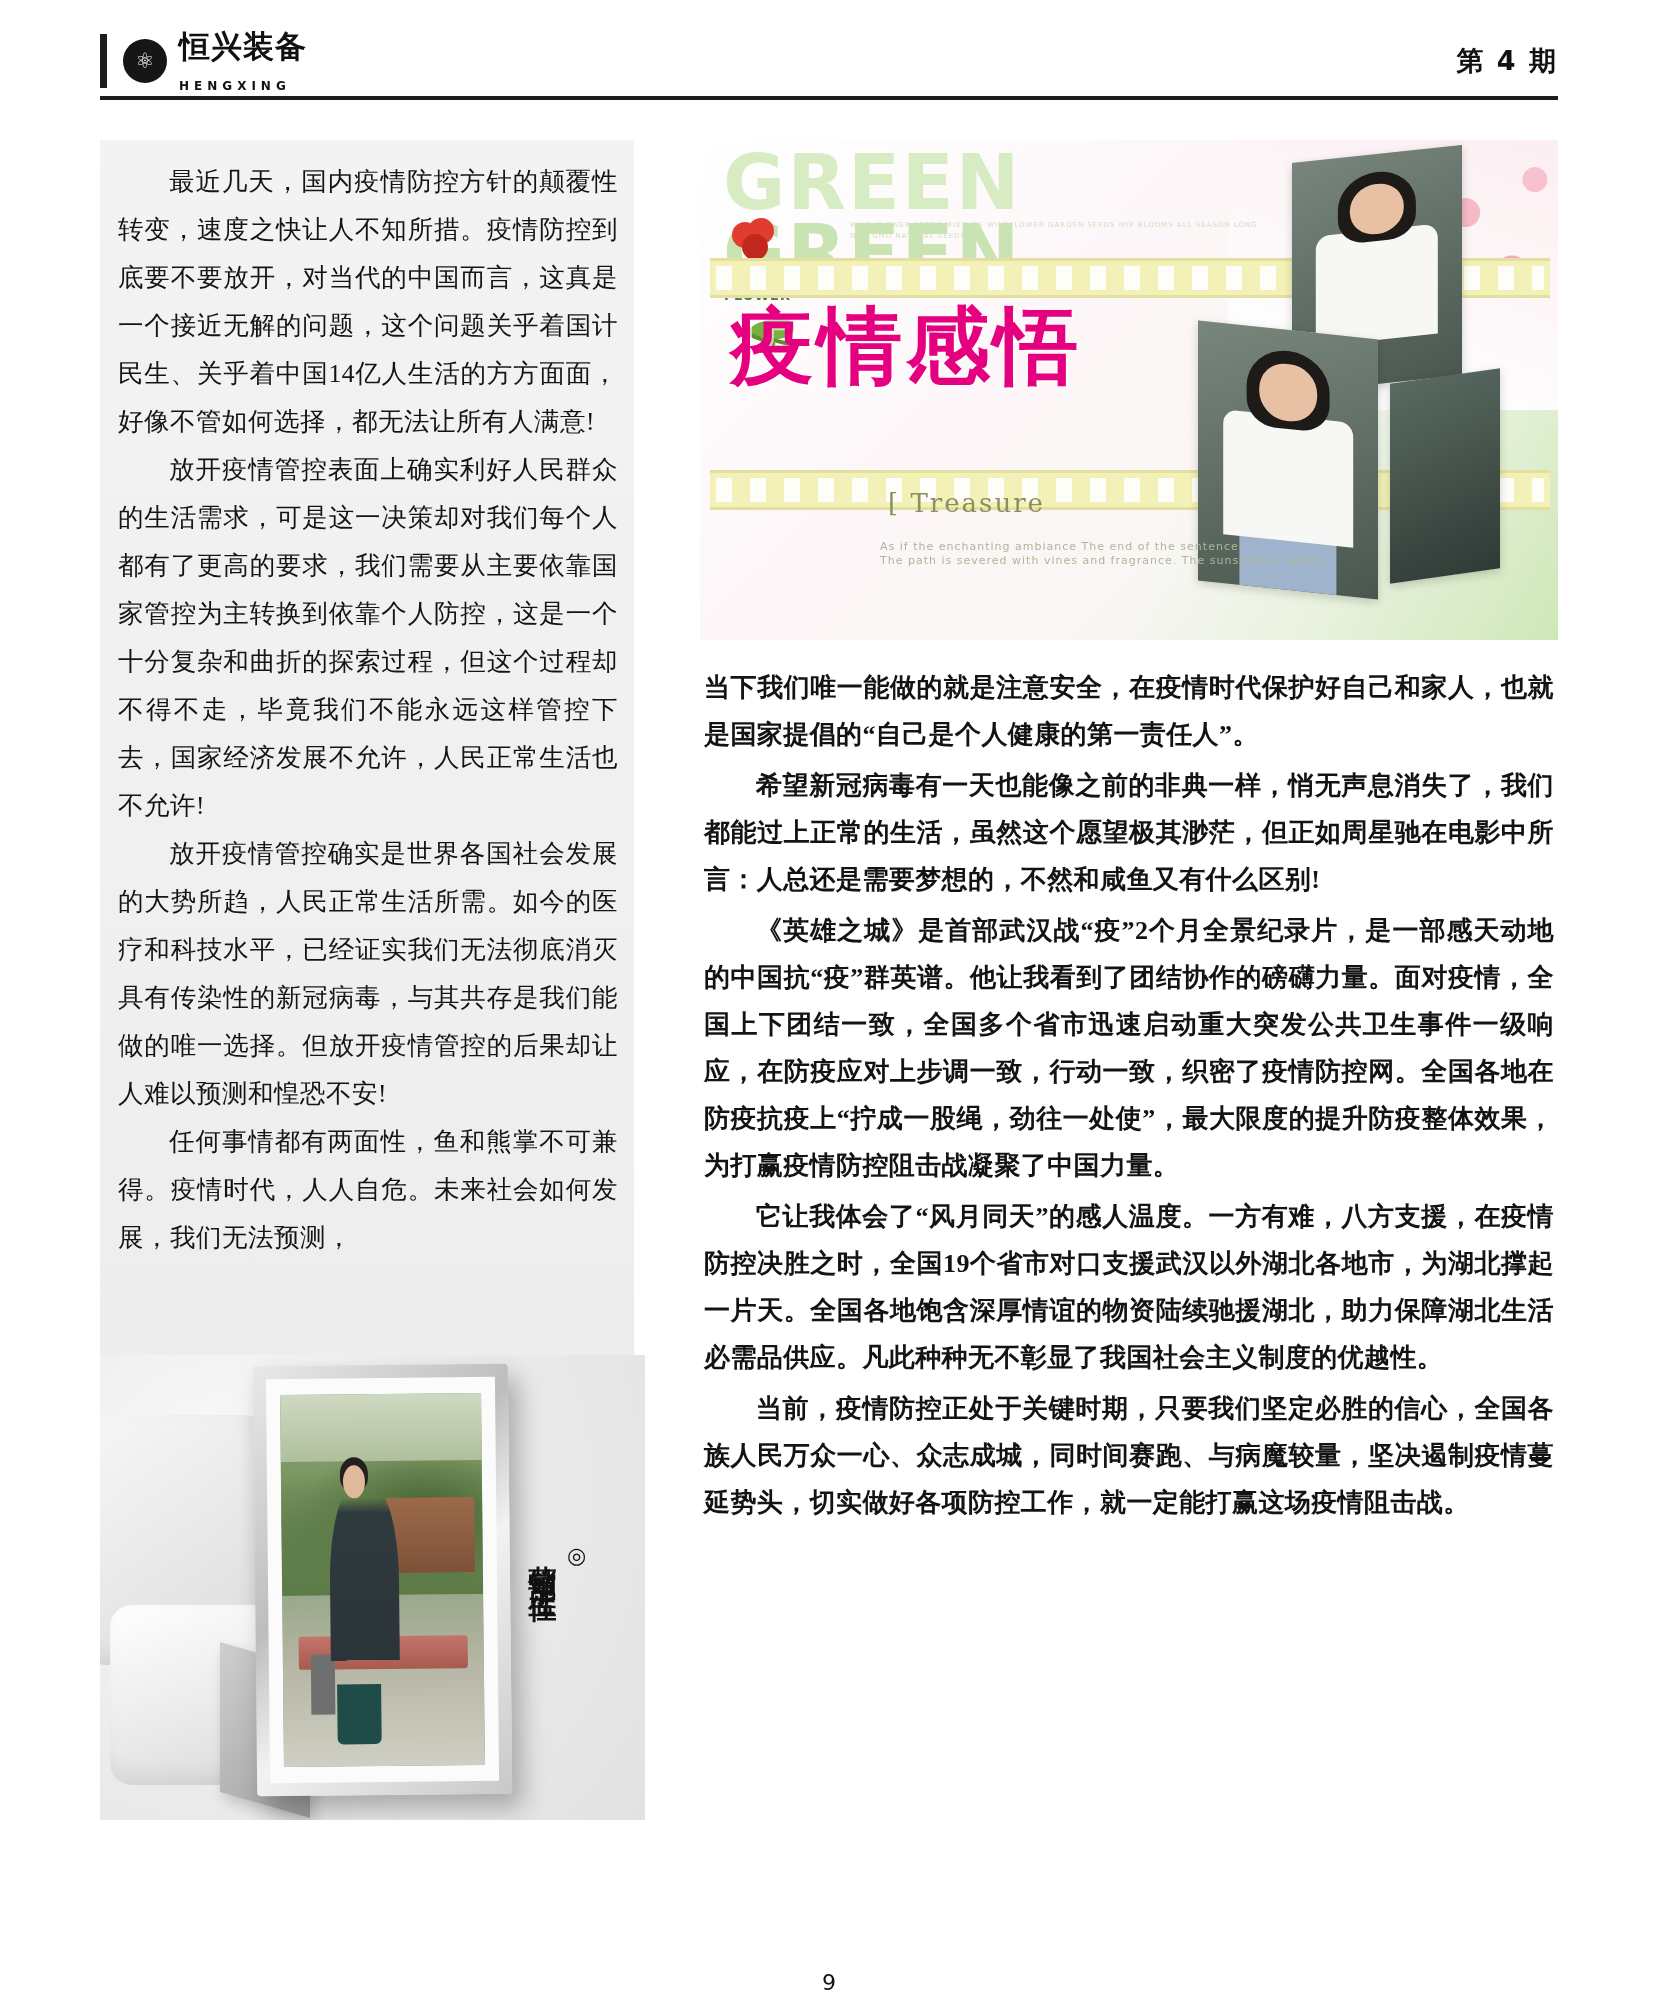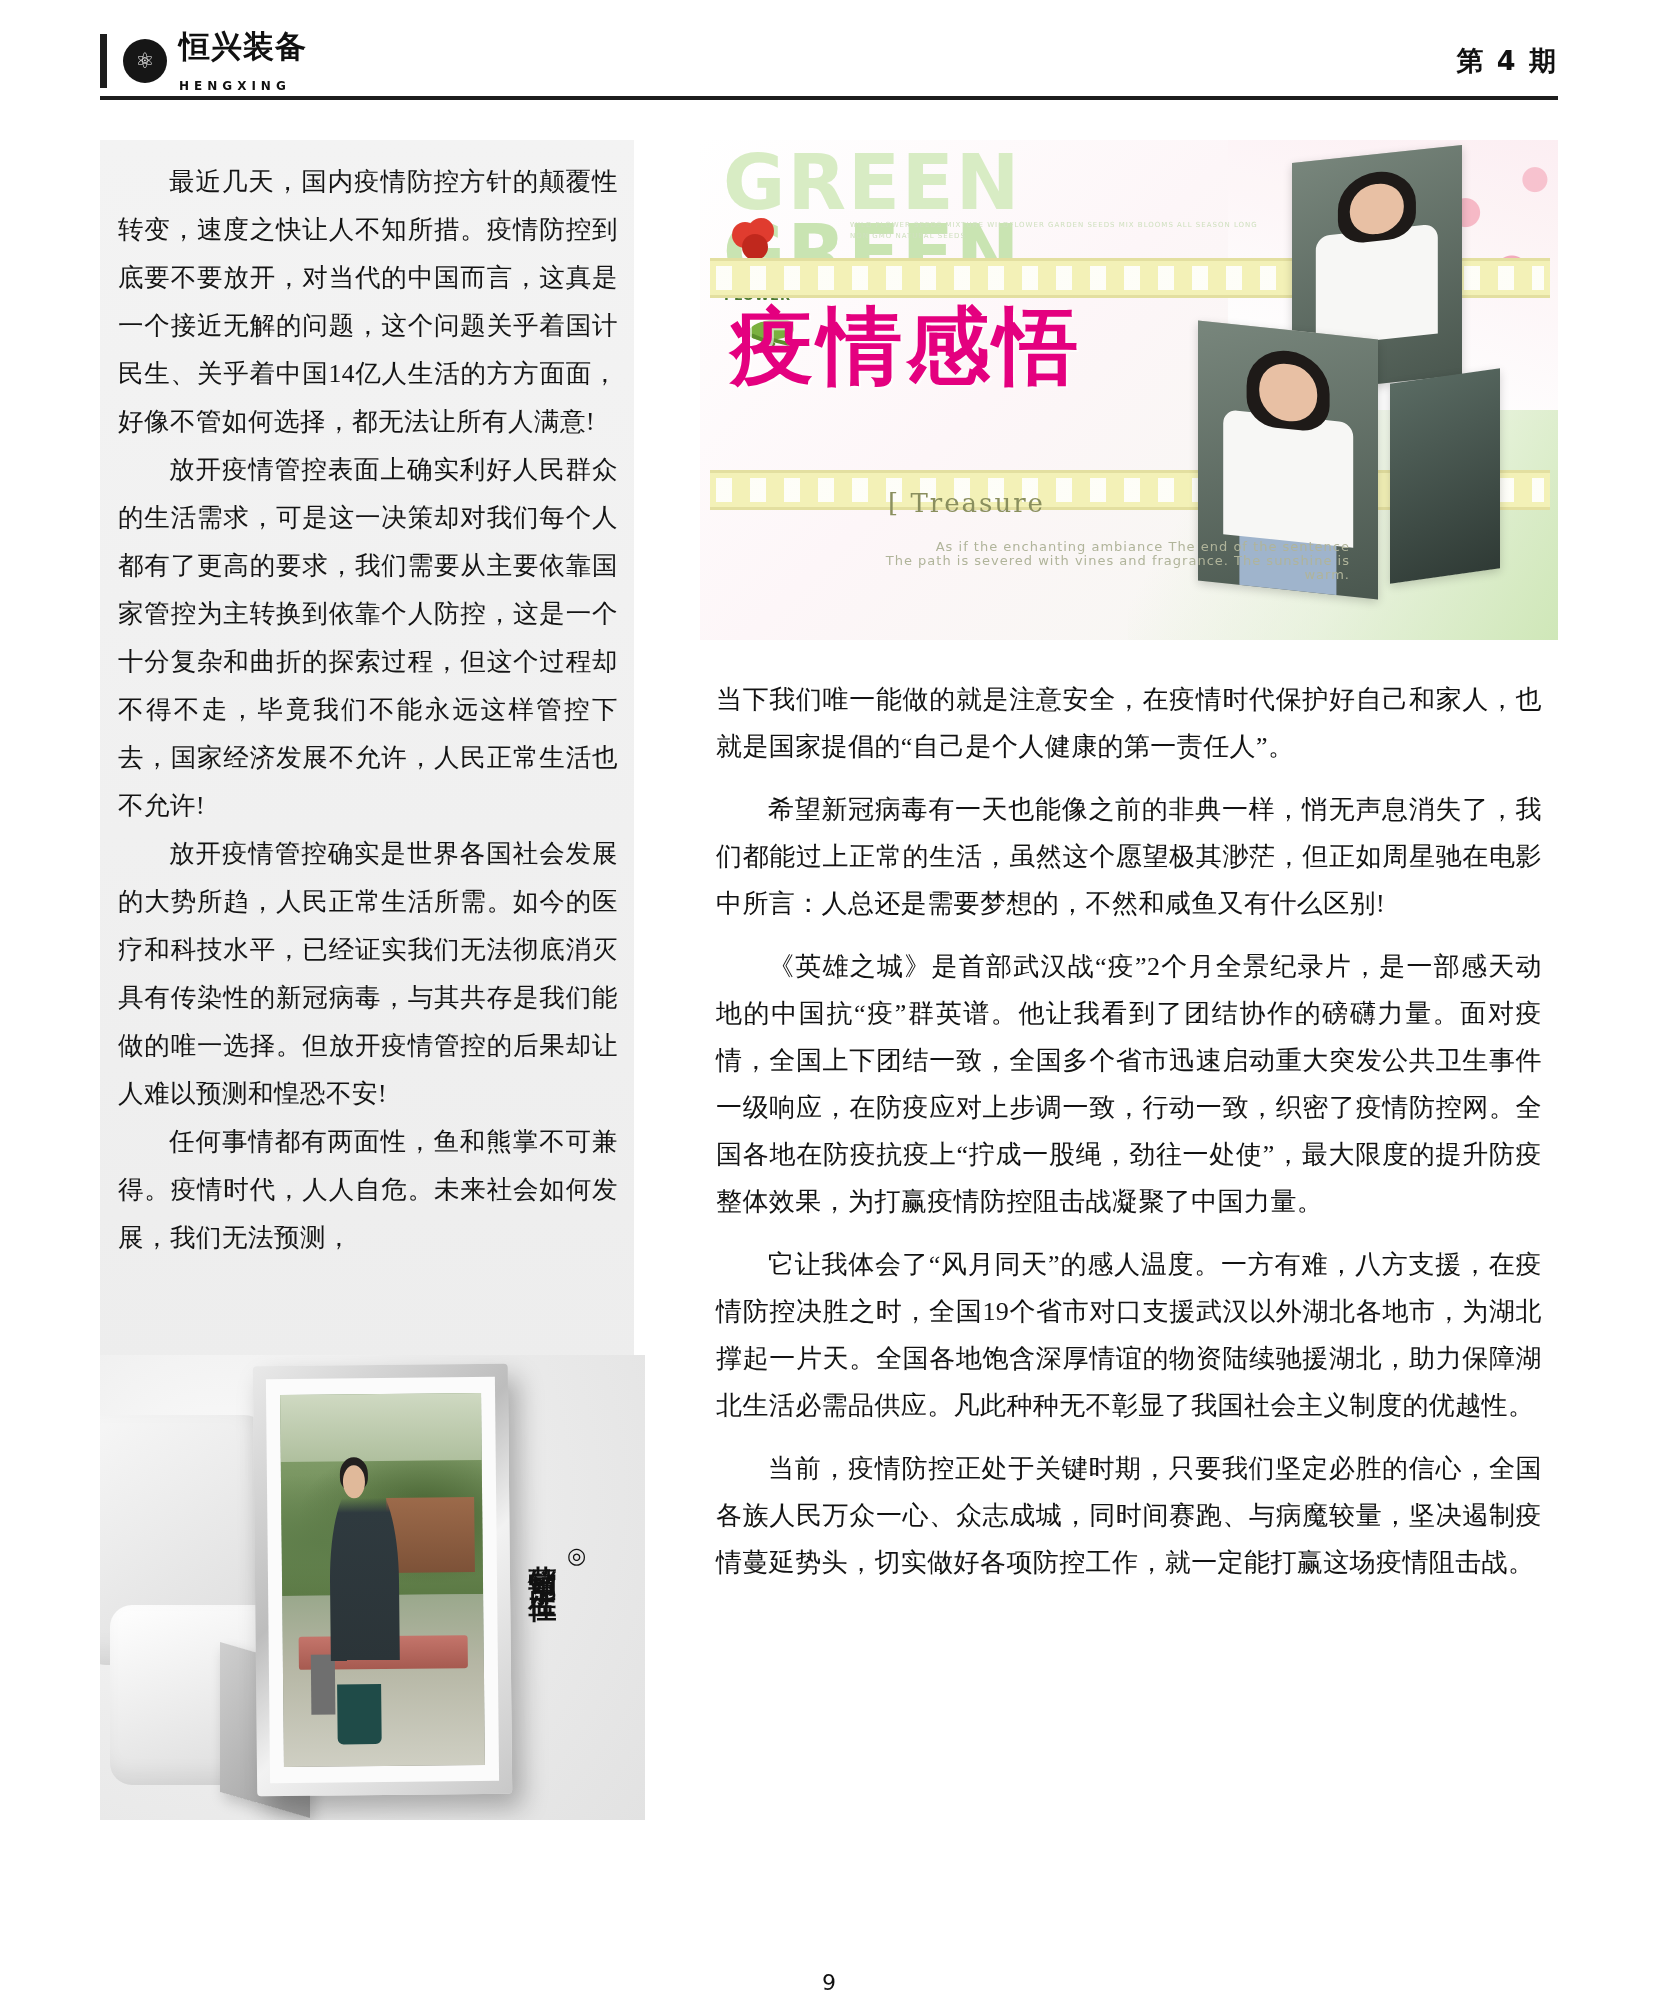--- a/index.html
+++ b/index.html
@@ -368,23 +368,23 @@
     font-size: 26px;
     color: #8a8f5e;
     letter-spacing: 2px;
     margin-top: 10px;
   }
   .banner-small-en {
     position: absolute;
     left: 180px;
     top: 400px;
     width: 470px;
-    text-align: right;
-    font-family: "DejaVu Sans", sans-serif;
-    font-size: 13px;
+    text-align: left;
+    font-family: "DejaVu Sans", sans-serif;
+    font-size: 11px;
     line-height: 14px;
     color: #b0b49a;
     letter-spacing: 1px;
   }
   .banner-micro-en {
     position: absolute;
     left: 150px;
     top: 80px;
     width: 420px;
     font-family: "DejaVu Sans", sans-serif;
@@ -429,22 +429,23 @@
     top: 520px;
     width: 858px;
     font-size: 26px;
     line-height: 47px;
     text-align: justify;
     text-justify: inter-ideograph;
     color: #131313;
     letter-spacing: 0.4px;
   }
   .right-text p {
-    margin: 16px;
+    margin: 4px;
     text-indent: 2em;
+    font-weight: bold;
   }
   .right-text p.noindent { text-indent: 0; }
 
   .page-number {
     position: absolute;
     left: 0;
     right: 0;
     bottom: 18px;
     text-align: center;
     font-family: "DejaVu Sans", sans-serif;

